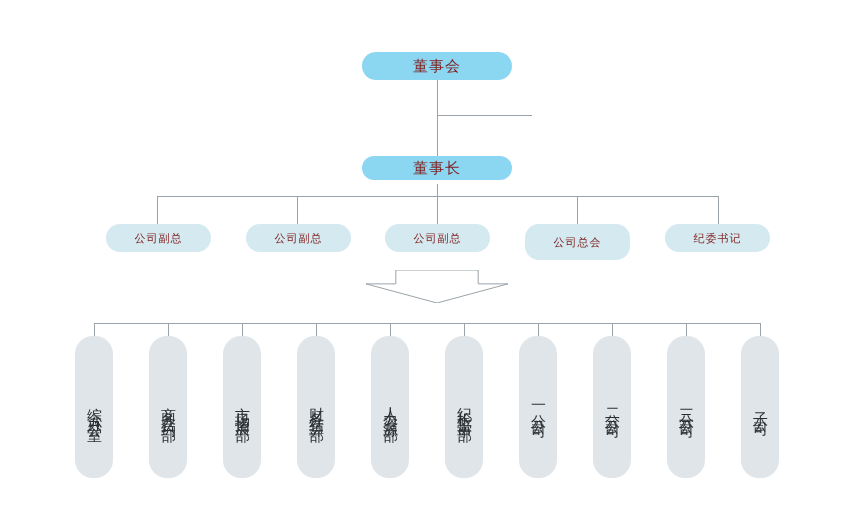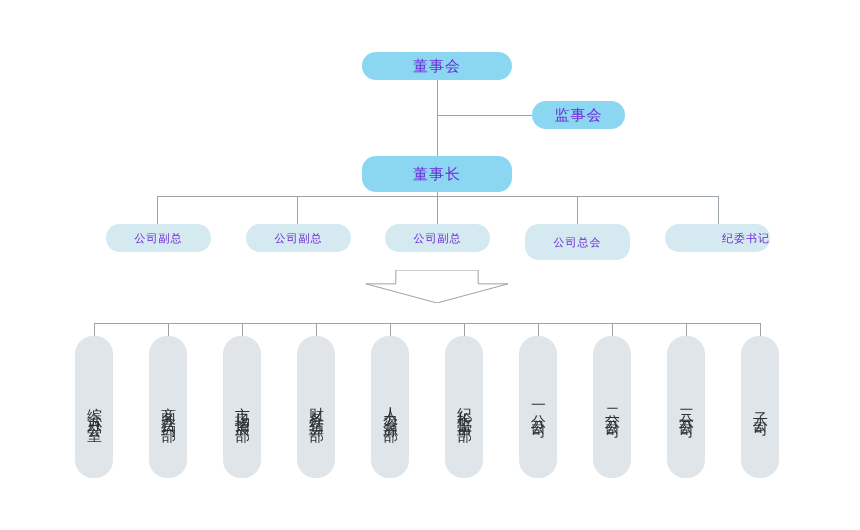--- a/index.html
+++ b/index.html
@@ -14,21 +14,21 @@
   
   .line{position:absolute;background:#9aa3a8;}
   .vline{width:1px;}
   .hline{height:1px;}
 
   
   .node{
     position:absolute;
     border-radius:14px;
     display:flex;align-items:center;justify-content:center;
-    color:#6d28d9;
+    color:#7f1d1d;
     letter-spacing:1px;
     box-sizing:border-box;
     white-space:nowrap;
   }
   .node.primary{background:#8bd7f2;font-size:15px;}
   .node.exec{background:#d4eaf0;font-size:11px;}
 
   
   .dept{
     position:absolute;
@@ -75,39 +75,36 @@
     <div class="line vline" style="left: 538px; top: 323px; height: 13px;"></div>
     <div class="line vline" style="left: 612px; top: 323px; height: 13px;"></div>
     <div class="line vline" style="left: 686px; top: 323px; height: 13px;"></div>
     <div class="line vline" style="left: 760px; top: 323px; height: 13px;"></div>
     <svg class="arrow" width="142" height="33" viewBox="0 0 142 33" style="left: 366px; top: 270px;">
       <path d="M 29.82 0 L 112.18 0 L 112.18 13.86 L 142 13.86 L 71 33 L 0 13.86 L 29.82 13.86 Z" fill="#ffffff" stroke="#9aa3a8" stroke-width="1" stroke-linejoin="miter"></path>
     </svg>
     <div class="node primary" style="left: 362px; top: 52px; width: 150px; height: 28px;">
       <span>董事会</span>
     </div>
-    <div class="node primary" style="left: 532px; top: 101px; width: 93px; height: 28px;">
-      <span>监事会</span>
-    </div>
-    <div class="node primary" style="left: 362px; top: 156px; width: 150px; height: 36px; align-items: center;">
+    <div class="node primary" style="left: 362px; top: 156px; width: 150px; height: 24px; align-items: center;">
       <span>董事长</span>
     </div>
     <div class="node exec" style="left: 106px; top: 224px; width: 105px; height: 28px;">
       <span>公司副总</span>
     </div>
     <div class="node exec" style="left: 246px; top: 224px; width: 105px; height: 28px;">
       <span>公司副总</span>
     </div>
     <div class="node exec" style="left: 385px; top: 224px; width: 105px; height: 28px;">
       <span>公司副总</span>
     </div>
     <div class="node exec" style="left: 525px; top: 224px; width: 105px; height: 36px;">
       <span>公司总会</span>
     </div>
-    <div class="node exec" style="left: 665px; top: 224px; width: 105px; height: 28px; justify-content: flex-end;">
+    <div class="node exec" style="left: 665px; top: 224px; width: 105px; height: 28px;">
       <span>纪委书记</span>
     </div>
     <div class="dept" style="left: 75px; top: 336px; width: 38px; height: 142px;">
       <span class="dept-label">综合办公室</span>
     </div>
     <div class="dept" style="left: 149px; top: 336px; width: 38px; height: 142px;">
       <span class="dept-label">商务合约部</span>
     </div>
     <div class="dept" style="left: 223px; top: 336px; width: 38px; height: 142px;">
       <span class="dept-label">市场拓展部</span>

